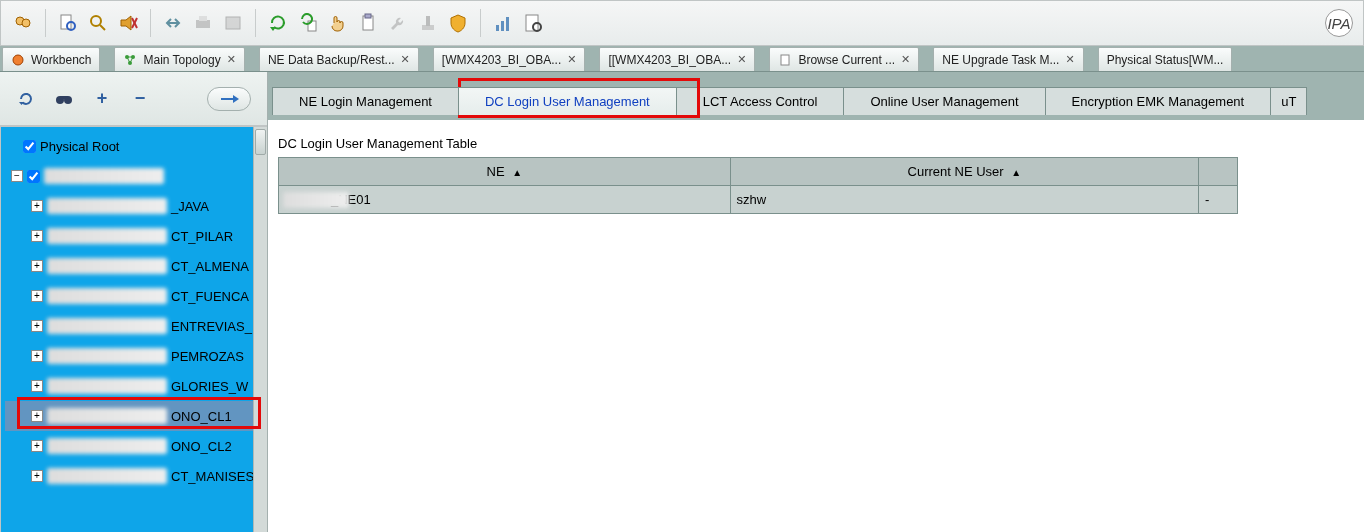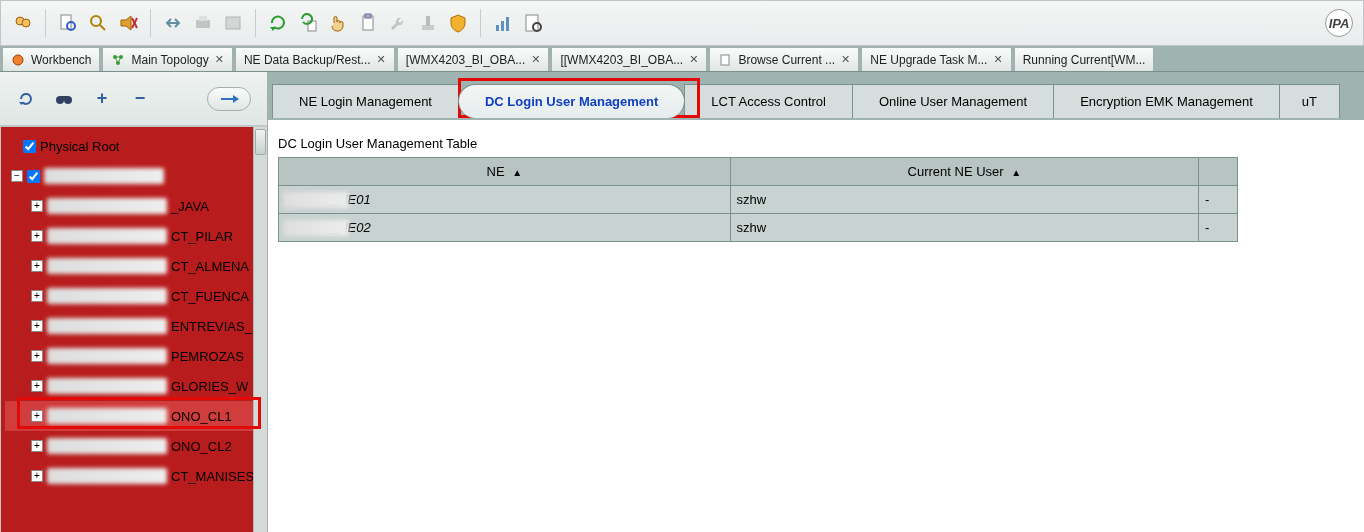--- a/index.html
+++ b/index.html
@@ -23,31 +23,31 @@
     border-radius: 2px;
   }
   .tb-icon.disabled { opacity: 0.5; cursor: default; }
   .ipa-badge {
     margin-left: auto;
     width: 28px; height: 28px;
     border-radius: 50%;
     background: #fff;
     border: 1px solid #999;
     display: flex; align-items: center; justify-content: center;
-    font-size: 13px; font-style: italic; font-weight: bold; color: #444;
+    font-size: 15px; font-style: italic; font-weight: normal; color: #444;
   }
 
   
   .doc-tabs {
     height: 26px;
     background: #9fb4b0;
     display: flex;
     align-items: flex-end;
     padding-left: 2px;
-    gap: 2px;
+    gap: 14px;
     border-bottom: 1px solid #7a908c;
   }
   .doc-tab {
     height: 24px;
     background: linear-gradient(#fafcfc,#dfe6e4);
     border: 1px solid #a4b0ae;
     border-bottom: none;
     border-radius: 2px 2px 0 0;
     display: flex; align-items: center;
     padding: 0 8px;
@@ -81,21 +81,21 @@
   .lt-btn {
     width: 44px; height: 24px;
     border: 1px solid #a4b0ae;
     border-radius: 12px;
     display:flex; align-items:center; justify-content:center;
     background: linear-gradient(#fafcfc,#dfe6e4);
     margin-left: auto;
     cursor:pointer;
   }
 
-  .tree-wrap { flex:1; overflow:auto; background:#b91c1c; border-left:1px solid #c0c5c5; border-top:1px solid #c0c5c5; position:relative; }
+  .tree-wrap { flex:1; overflow:auto; background:#0ea5e9; border-left:1px solid #c0c5c5; border-top:1px solid #c0c5c5; position:relative; }
   .tree { padding: 4px 0 4px 4px; }
   .tree-row { display:flex; align-items:center; height:30px; gap:4px; font-size:13px; padding-right:4px;}
   .tree-row .exp { width:12px; height:12px; border:1px solid #888; background:#fff; display:flex; align-items:center; justify-content:center; font-size:10px; line-height:1; cursor:pointer;}
   .tree-row .noexp { width:12px; }
   .tree-row .chk { width:13px; height:13px; }
   .tree-row .lbl { white-space:nowrap; }
   .tree-row.level1 { padding-left: 2px; }
   .tree-row.level2 { padding-left: 6px; }
   .tree-row.level3 { padding-left: 26px; }
   .blur-block { display:inline-block; height:16px; background:linear-gradient(90deg,#ddd,#eee); border-radius:2px; filter: blur(2px); }
@@ -105,39 +105,38 @@
   
   .right-panel { flex:1; background:#9fb4b0; display:flex; flex-direction:column; }
   .inner-tabs {
     height: 48px;
     display:flex; align-items:center; gap:0;
     background:#9fb4b0;
     padding: 10px 4px 0 4px;
     position:relative;
   }
   .inner-tab {
-    height: 34px;
+    height: 28px;
     padding: 0 26px;
     display:flex; align-items:center;
     border: 1px solid #7a908c;
     background: #d6dedd;
     font-size:13px;
     color:#000;
     cursor:pointer;
     border-bottom:none;
     margin-right:-1px;
     white-space:nowrap;
   }
   .inner-tab.active {
     background: linear-gradient(#f2f6f5,#e6edec);
     color: #1040c0;
-    font-weight: bold;
+    font-weight: normal;
     position:relative;
     z-index:2;
-    border-radius:17px;
   }
   .inner-tab-hl { position:absolute; border:3px solid #e30909; pointer-events:none; }
 
   .content {
     flex:1; background:#ffffff; padding: 16px 4px 4px 10px;
   }
   .section-title { font-size:13px; color:#000; margin-bottom:6px; }
 
   table.data {
     border-collapse: collapse;
@@ -147,21 +146,21 @@
     border: 1px solid #7a908c;
     height: 28px;
     font-size: 13px;
     font-weight: normal;
     text-align: left;
     padding: 0 6px;
     background: #c8d2d0;
   }
   table.data th { background: #b8c4c2; text-align:center; position:relative;}
   table.data th .sort { font-size:10px; margin-left:4px; vertical-align: middle;}
-  table.data td.ne-cell { padding-left: 52px; position:relative;font-style:italic;}
+  table.data td.ne-cell { padding-left: 52px; position:relative;}
   table.data td.ne-cell .blur-block { position:absolute; left:4px; top:6px; width:66px; }
   .vscroll { position:absolute; right:0; top:0; bottom:0; width:14px; background:#d3dad8; border-left:1px solid #aeb8b6;}
   .vscroll .thumb { position:absolute; top:2px; left:1px; right:1px; height:26px; background:linear-gradient(#f0f3f2,#c8d2d0); border:1px solid #9faaa8; border-radius:2px;}
   .tree-wrap .vscroll { }
 </style>
 </head>
 <body>
 
 <div class="top-toolbar">
   <span class="tb-icon">
@@ -304,21 +303,21 @@
         </svg>
       </span>
     <span>Browse Current ...</span>
     <span class="tab-close">✕</span>
   </div>
   <div class="doc-tab">
     <span>NE Upgrade Task M...</span>
     <span class="tab-close">✕</span>
   </div>
   <div class="doc-tab">
-    <span>Running Current[WM...</span>
+    <span>Physical Status[WM...</span>
   </div>
 </div>
 
 <div class="main">
 
   <div class="left-panel">
     <div class="left-tools">
       <span class="lt-icon">
           <svg width="16" height="16">
             <path d="M3 8a5 5 0 1 1 1.5 3.5" fill="none" stroke="#3060a0" stroke-width="2"></path>
@@ -414,21 +413,21 @@
     </div>
   </div>
 
   <div class="right-panel">
     <div class="inner-tabs">
       <div class="inner-tab">NE Login Management</div>
       <div class="inner-tab active">DC Login User Management</div>
       <div class="inner-tab">LCT Access Control</div>
       <div class="inner-tab">Online User Management</div>
       <div class="inner-tab">Encryption EMK Management</div>
-      <div class="inner-tab" style="padding:0 22px;">uT</div>
+      <div class="inner-tab" style="padding:0 10px;">uT</div>
       <div class="inner-tab-hl" style="left:190px; top:6px; width:242px; height:40px;"></div>
     </div>
 
     <div class="content">
       <div class="section-title">DC Login User Management Table</div>
       <table class="data">
         <thead>
           <tr>
             <th style="width:470px">
               <span>NE</span>
@@ -440,22 +439,17 @@
             </th>
             <th style="width:40px"></th>
           </tr>
         </thead>
         <tbody id="table-body">
             <tr>
               <td class="ne-cell"><span class="blur-block"></span>_NE01</td>
               <td>szhw</td>
               <td>-</td>
             </tr>
-            <tr>
-              <td class="ne-cell"><span class="blur-block"></span>_NE02</td>
-              <td>szhw</td>
-              <td>-</td>
-            </tr>
           </tbody>
       </table>
     </div>
   </div>
 </div>
 
 </body></html>

